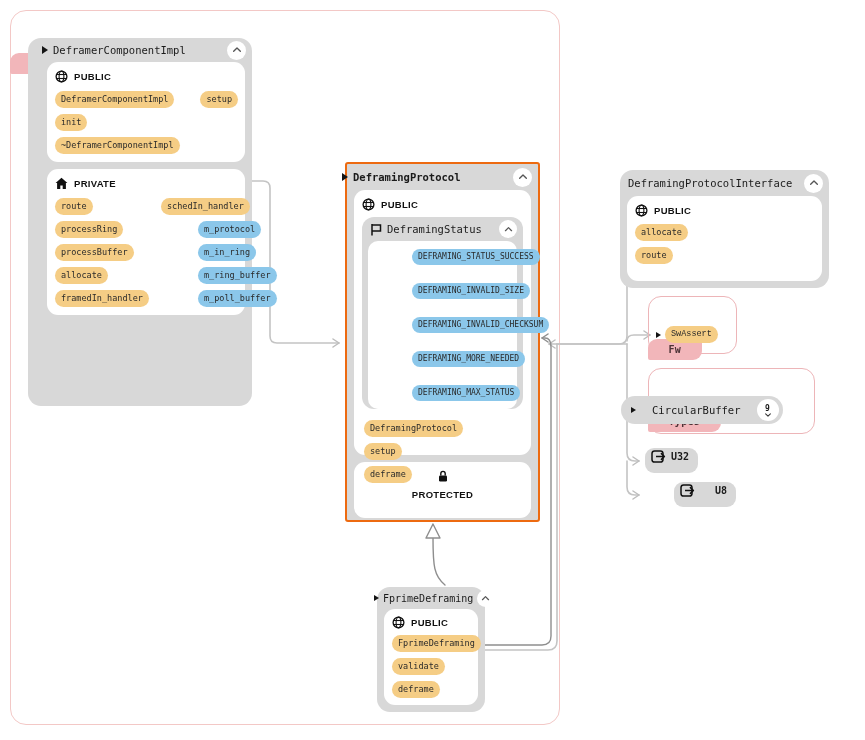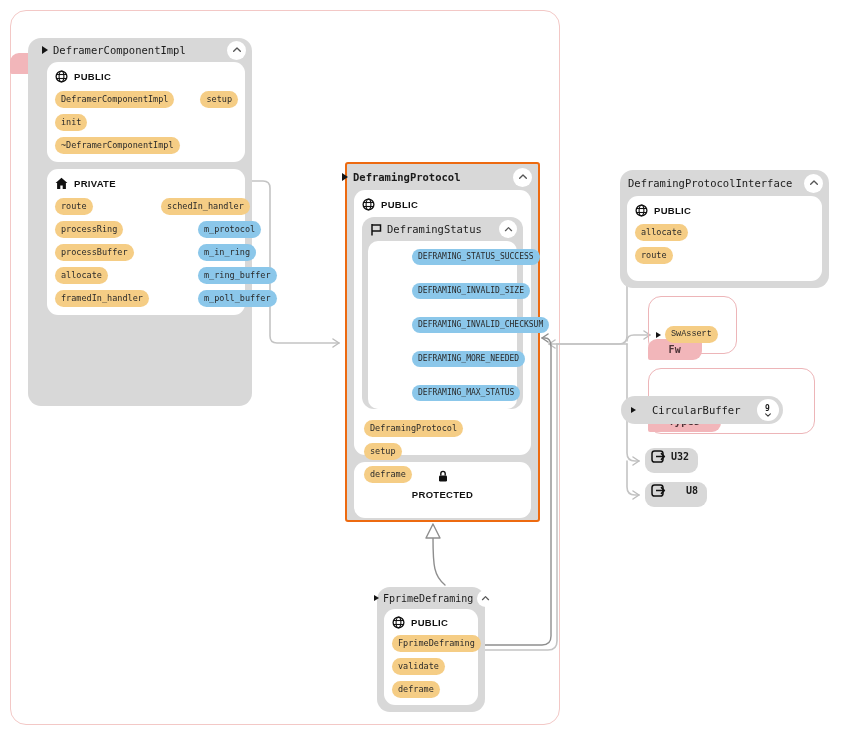--- a/index.html
+++ b/index.html
@@ -283,21 +283,21 @@
   <div class="type-pill" style="left:645px;top:448px;">
     <span class="icon">
       <svg width="15" height="15" viewBox="0 0 15 15">
           <rect x="1" y="2" width="11" height="11" rx="2.6" fill="none" stroke="#111" stroke-width="1.5"></rect>
           <line x1="5" y1="7.5" x2="13.2" y2="7.5" stroke="#111" stroke-width="1.5"></line>
           <polyline points="10.4,4.6 13.4,7.5 10.4,10.4" fill="none" stroke="#111" stroke-width="1.5" stroke-linecap="round" stroke-linejoin="round"></polyline>
         </svg>
     </span>
     <span>U32</span>
   </div>
-  <div class="type-pill" style="left:645px;top:482px;gap:20px;">
+  <div class="type-pill" style="left:674px;top:482px;gap:20px;">
     <span class="icon">
       <svg width="15" height="15" viewBox="0 0 15 15">
           <rect x="1" y="2" width="11" height="11" rx="2.6" fill="none" stroke="#111" stroke-width="1.5"></rect>
           <line x1="5" y1="7.5" x2="13.2" y2="7.5" stroke="#111" stroke-width="1.5"></line>
           <polyline points="10.4,4.6 13.4,7.5 10.4,10.4" fill="none" stroke="#111" stroke-width="1.5" stroke-linecap="round" stroke-linejoin="round"></polyline>
         </svg>
     </span>
     <span>U8</span>
   </div>
 

